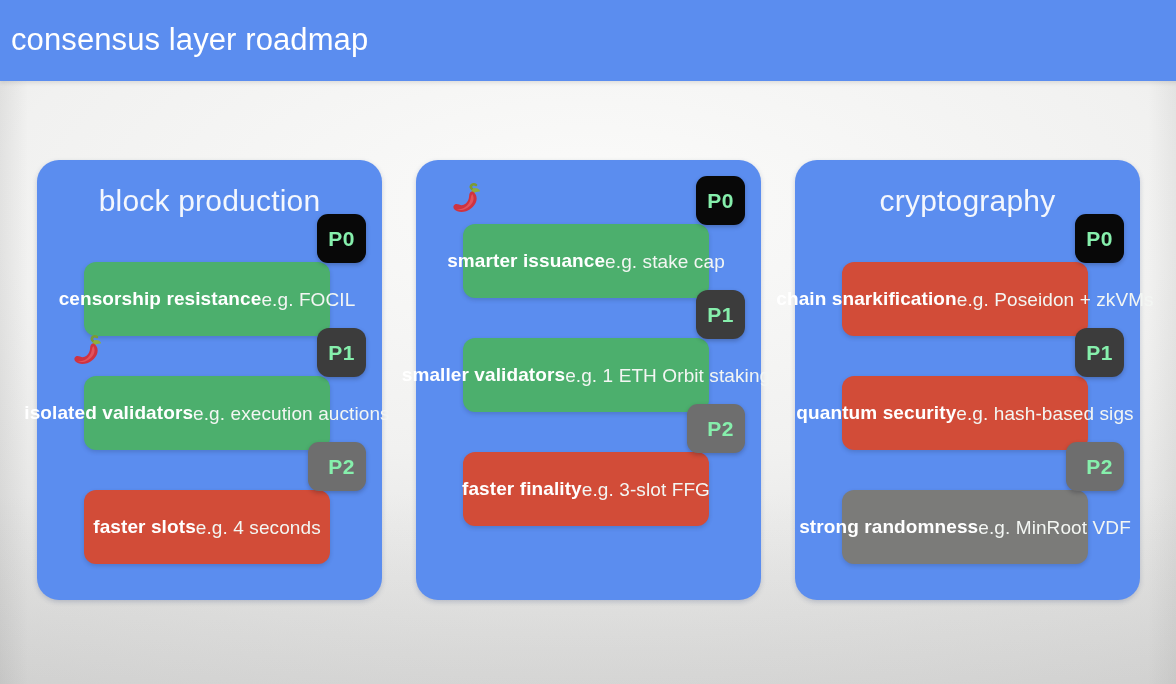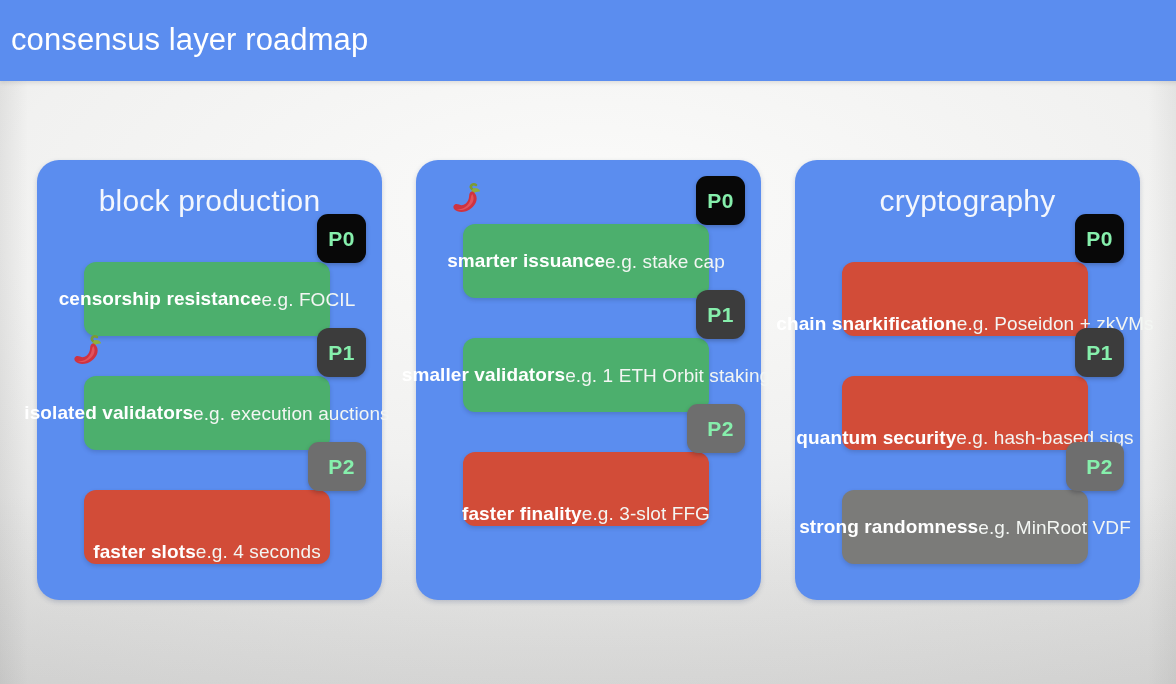--- a/index.html
+++ b/index.html
@@ -111,21 +111,21 @@
     box-sizing: border-box;
     display: flex;
     flex-direction: row;
     align-items: center;
     justify-content: center;
     box-shadow: 0 2px 4px rgba(30,40,70,0.20);
     z-index: 1;
     margin-top: 22px;
   }
   .card.green  { background: #4caf6d; }
-  .card.red    { background: #d24c38; align-items: flex-end; }
+  .card.red    { background: #d24c38; }
   .card.gray   { background: #7b7b79; }
 
   .card-title {
     font-size: 19px;
     line-height: 24px;
     font-weight: 700;
     color: #ffffff;
     letter-spacing: 0.1px;
     white-space: nowrap;
   }

